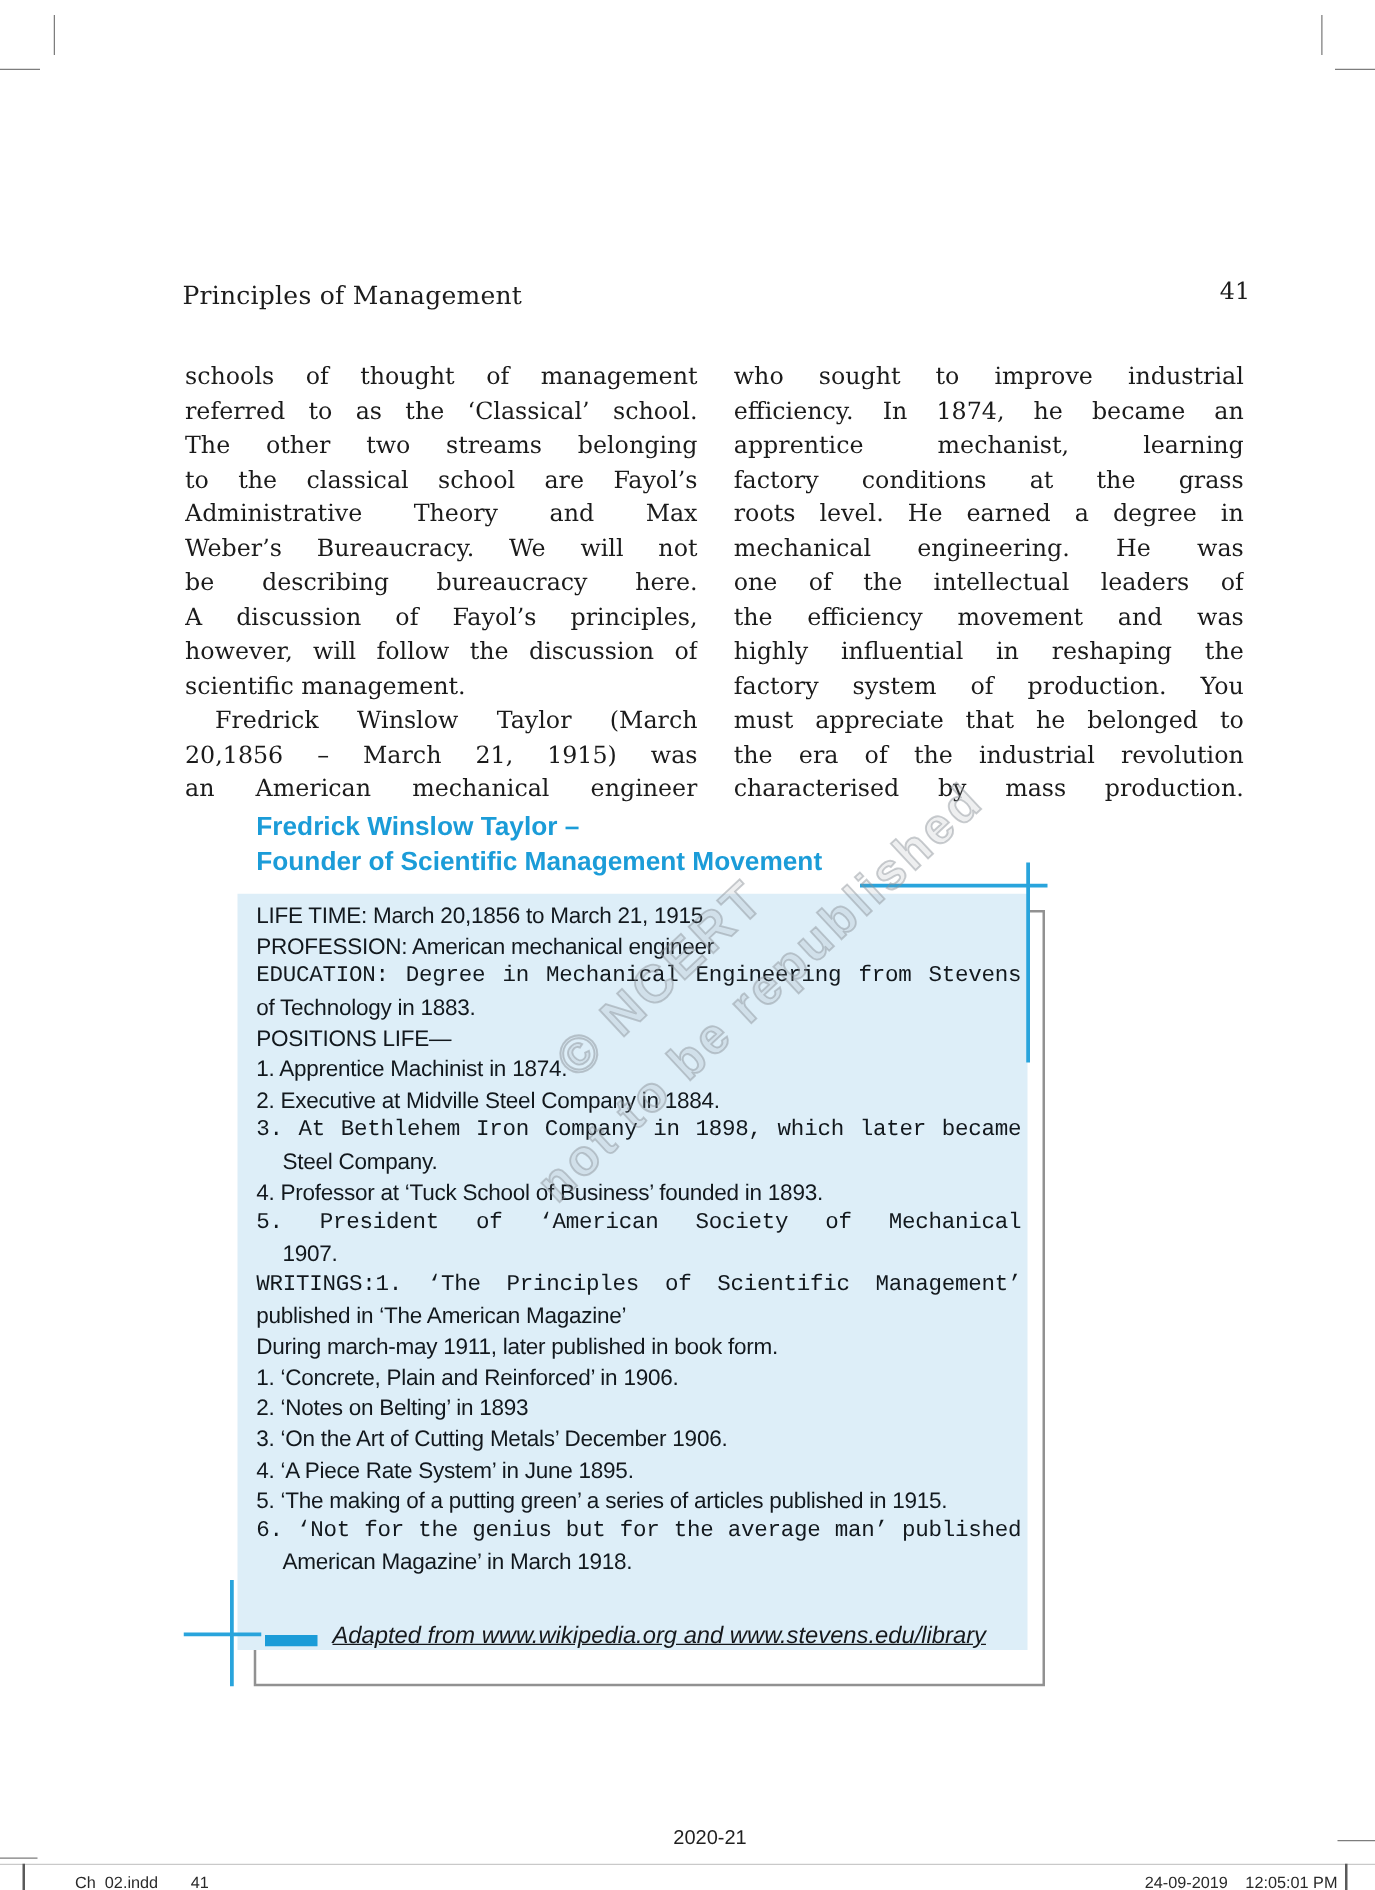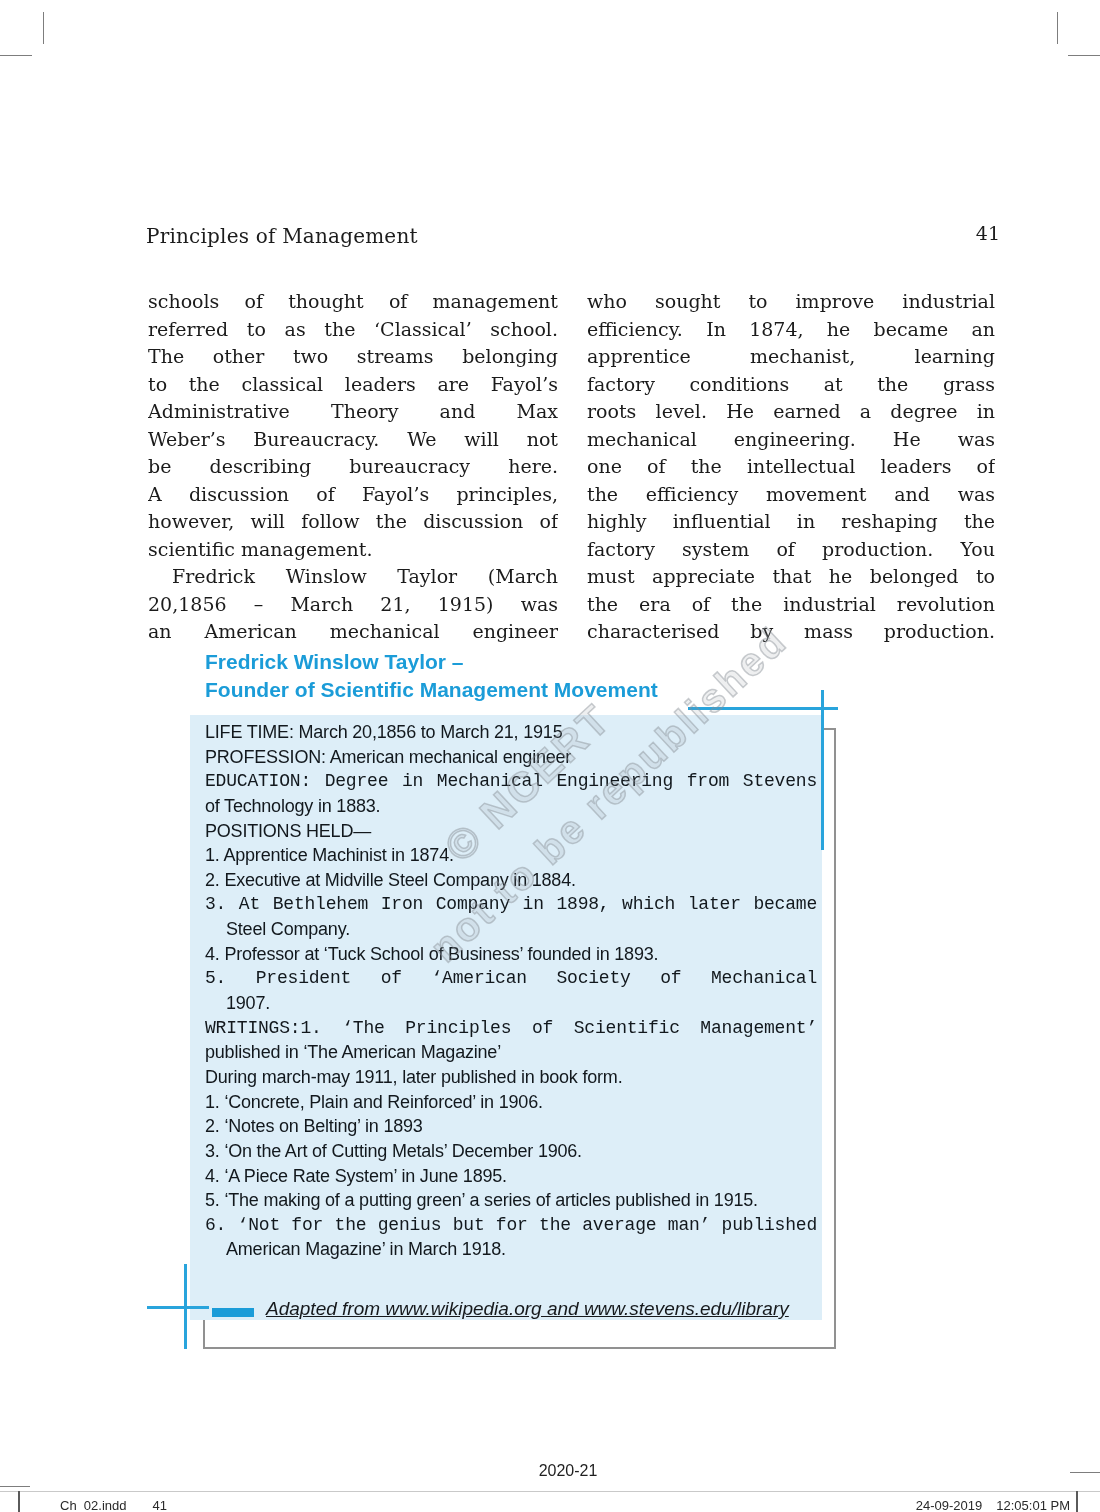--- a/index.html
+++ b/index.html
@@ -76,21 +76,21 @@
   <div class="mark" style="left:0;top:1474px;width:30px;height:1px;"></div>
   <div class="mark" style="left:1070px;top:1460px;width:30px;height:1px;"></div>
 
   <div class="hdr-title">Principles of Management</div>
   <div class="hdr-num">41</div>
 
   <div class="col col-left">
       <div class="bodyline just">schools of thought of management</div>
       <div class="bodyline just">referred to as the ‘Classical’ school.</div>
       <div class="bodyline just">The other two streams belonging</div>
-      <div class="bodyline just">to the classical leaders are Fayol’s</div>
+      <div class="bodyline just">to the classical school are Fayol’s</div>
       <div class="bodyline just">Administrative Theory and Max</div>
       <div class="bodyline just">Weber’s Bureaucracy. We will not</div>
       <div class="bodyline just">be describing bureaucracy here.</div>
       <div class="bodyline just">A discussion of Fayol’s principles,</div>
       <div class="bodyline just">however, will follow the discussion of</div>
       <div class="bodyline">scientific management.</div>
       <div class="bodyline just pind">Fredrick Winslow Taylor (March</div>
       <div class="bodyline just">20,1856 – March 21, 1915) was</div>
       <div class="bodyline just">an American mechanical engineer</div>
     </div>
@@ -118,21 +118,21 @@
     <div>Founder of Scientific Management Movement</div>
   </div>
   <div class="rule-h"></div>
   <div class="rule-v"></div>
 
   <div class="boxcontent">
       <div class="bline">LIFE TIME: March 20,1856 to March 21, 1915</div>
       <div class="bline">PROFESSION: American mechanical engineer</div>
       <div class="bline just">EDUCATION: Degree in Mechanical  Engineering from Stevens Institute</div>
       <div class="bline">of  Technology in 1883.</div>
-      <div class="bline">POSITIONS HELD—</div>
+      <div class="bline">POSITIONS LIFE—</div>
       <div class="bline">1. Apprentice Machinist in 1874.</div>
       <div class="bline">2. Executive at Midville Steel Company in 1884.</div>
       <div class="bline just">3. At Bethlehem Iron Company in 1898, which later became Bethlehem</div>
       <div class="bline ind">Steel Company.</div>
       <div class="bline">4. Professor at ‘Tuck School of Business’ founded in 1893.</div>
       <div class="bline just">5. President of ‘American Society of Mechanical Engineers’ from 1906 to</div>
       <div class="bline ind">1907.</div>
       <div class="bline just">WRITINGS:1. ‘The Principles of Scientific Management’ series of articles</div>
       <div class="bline">published in ‘The American Magazine’</div>
       <div class="bline">During march-may 1911, later published in book form.</div>

